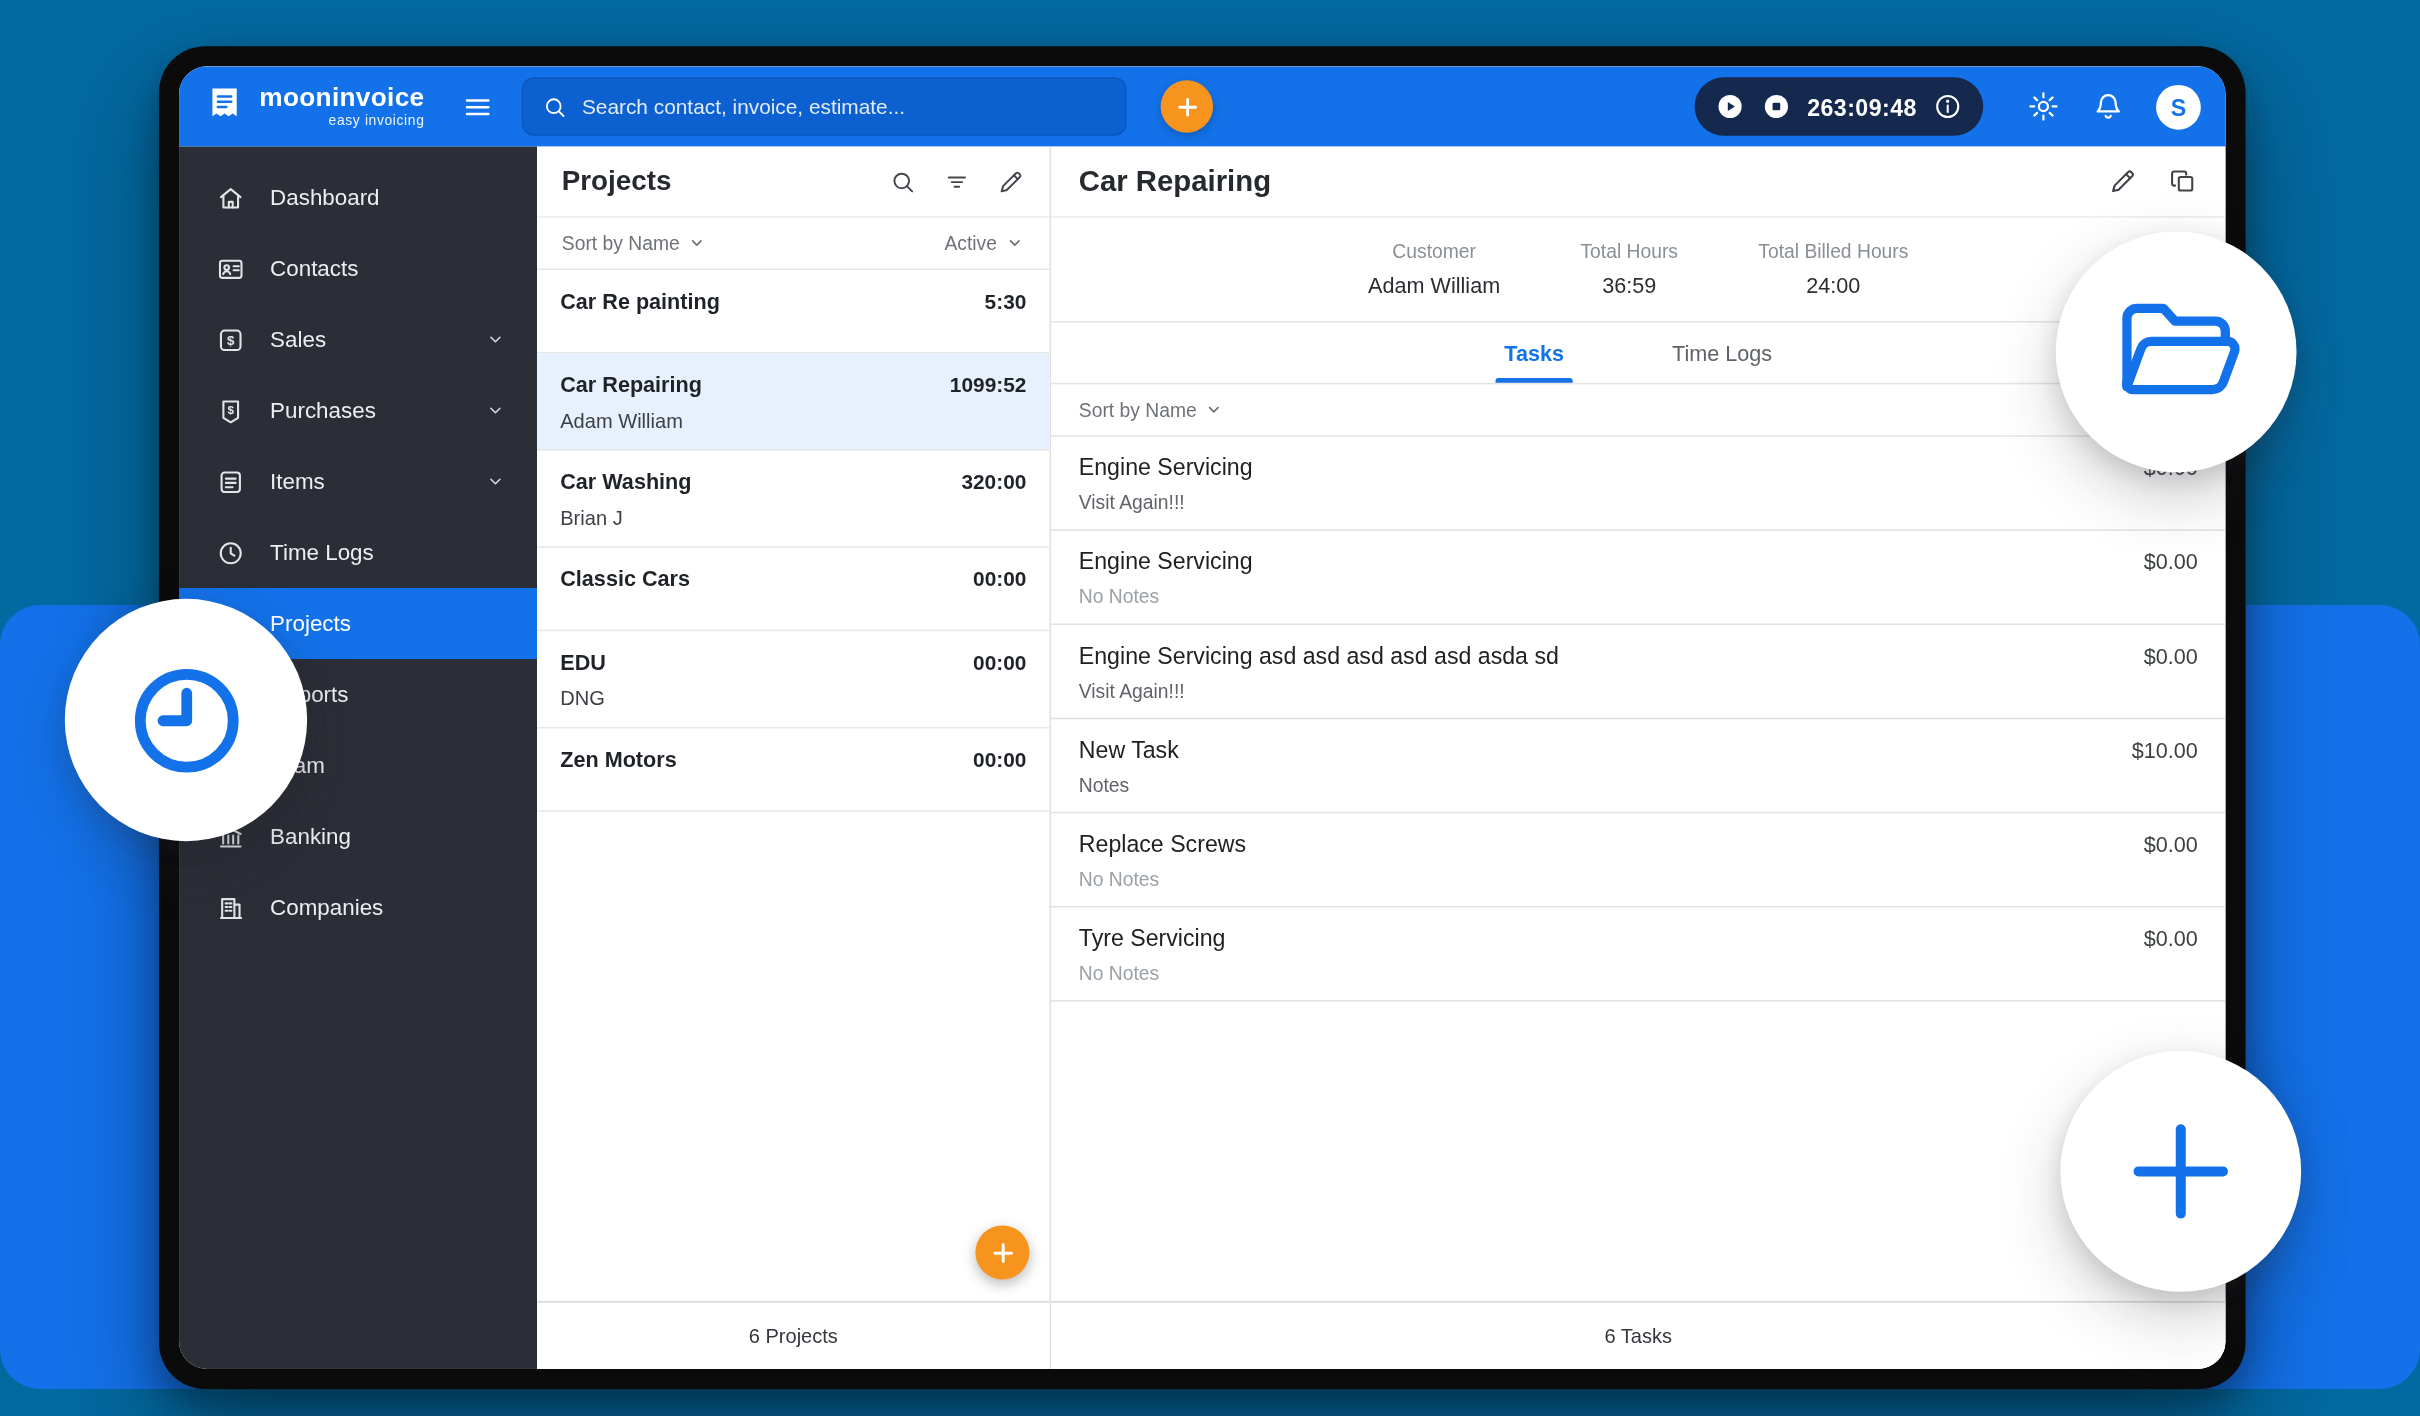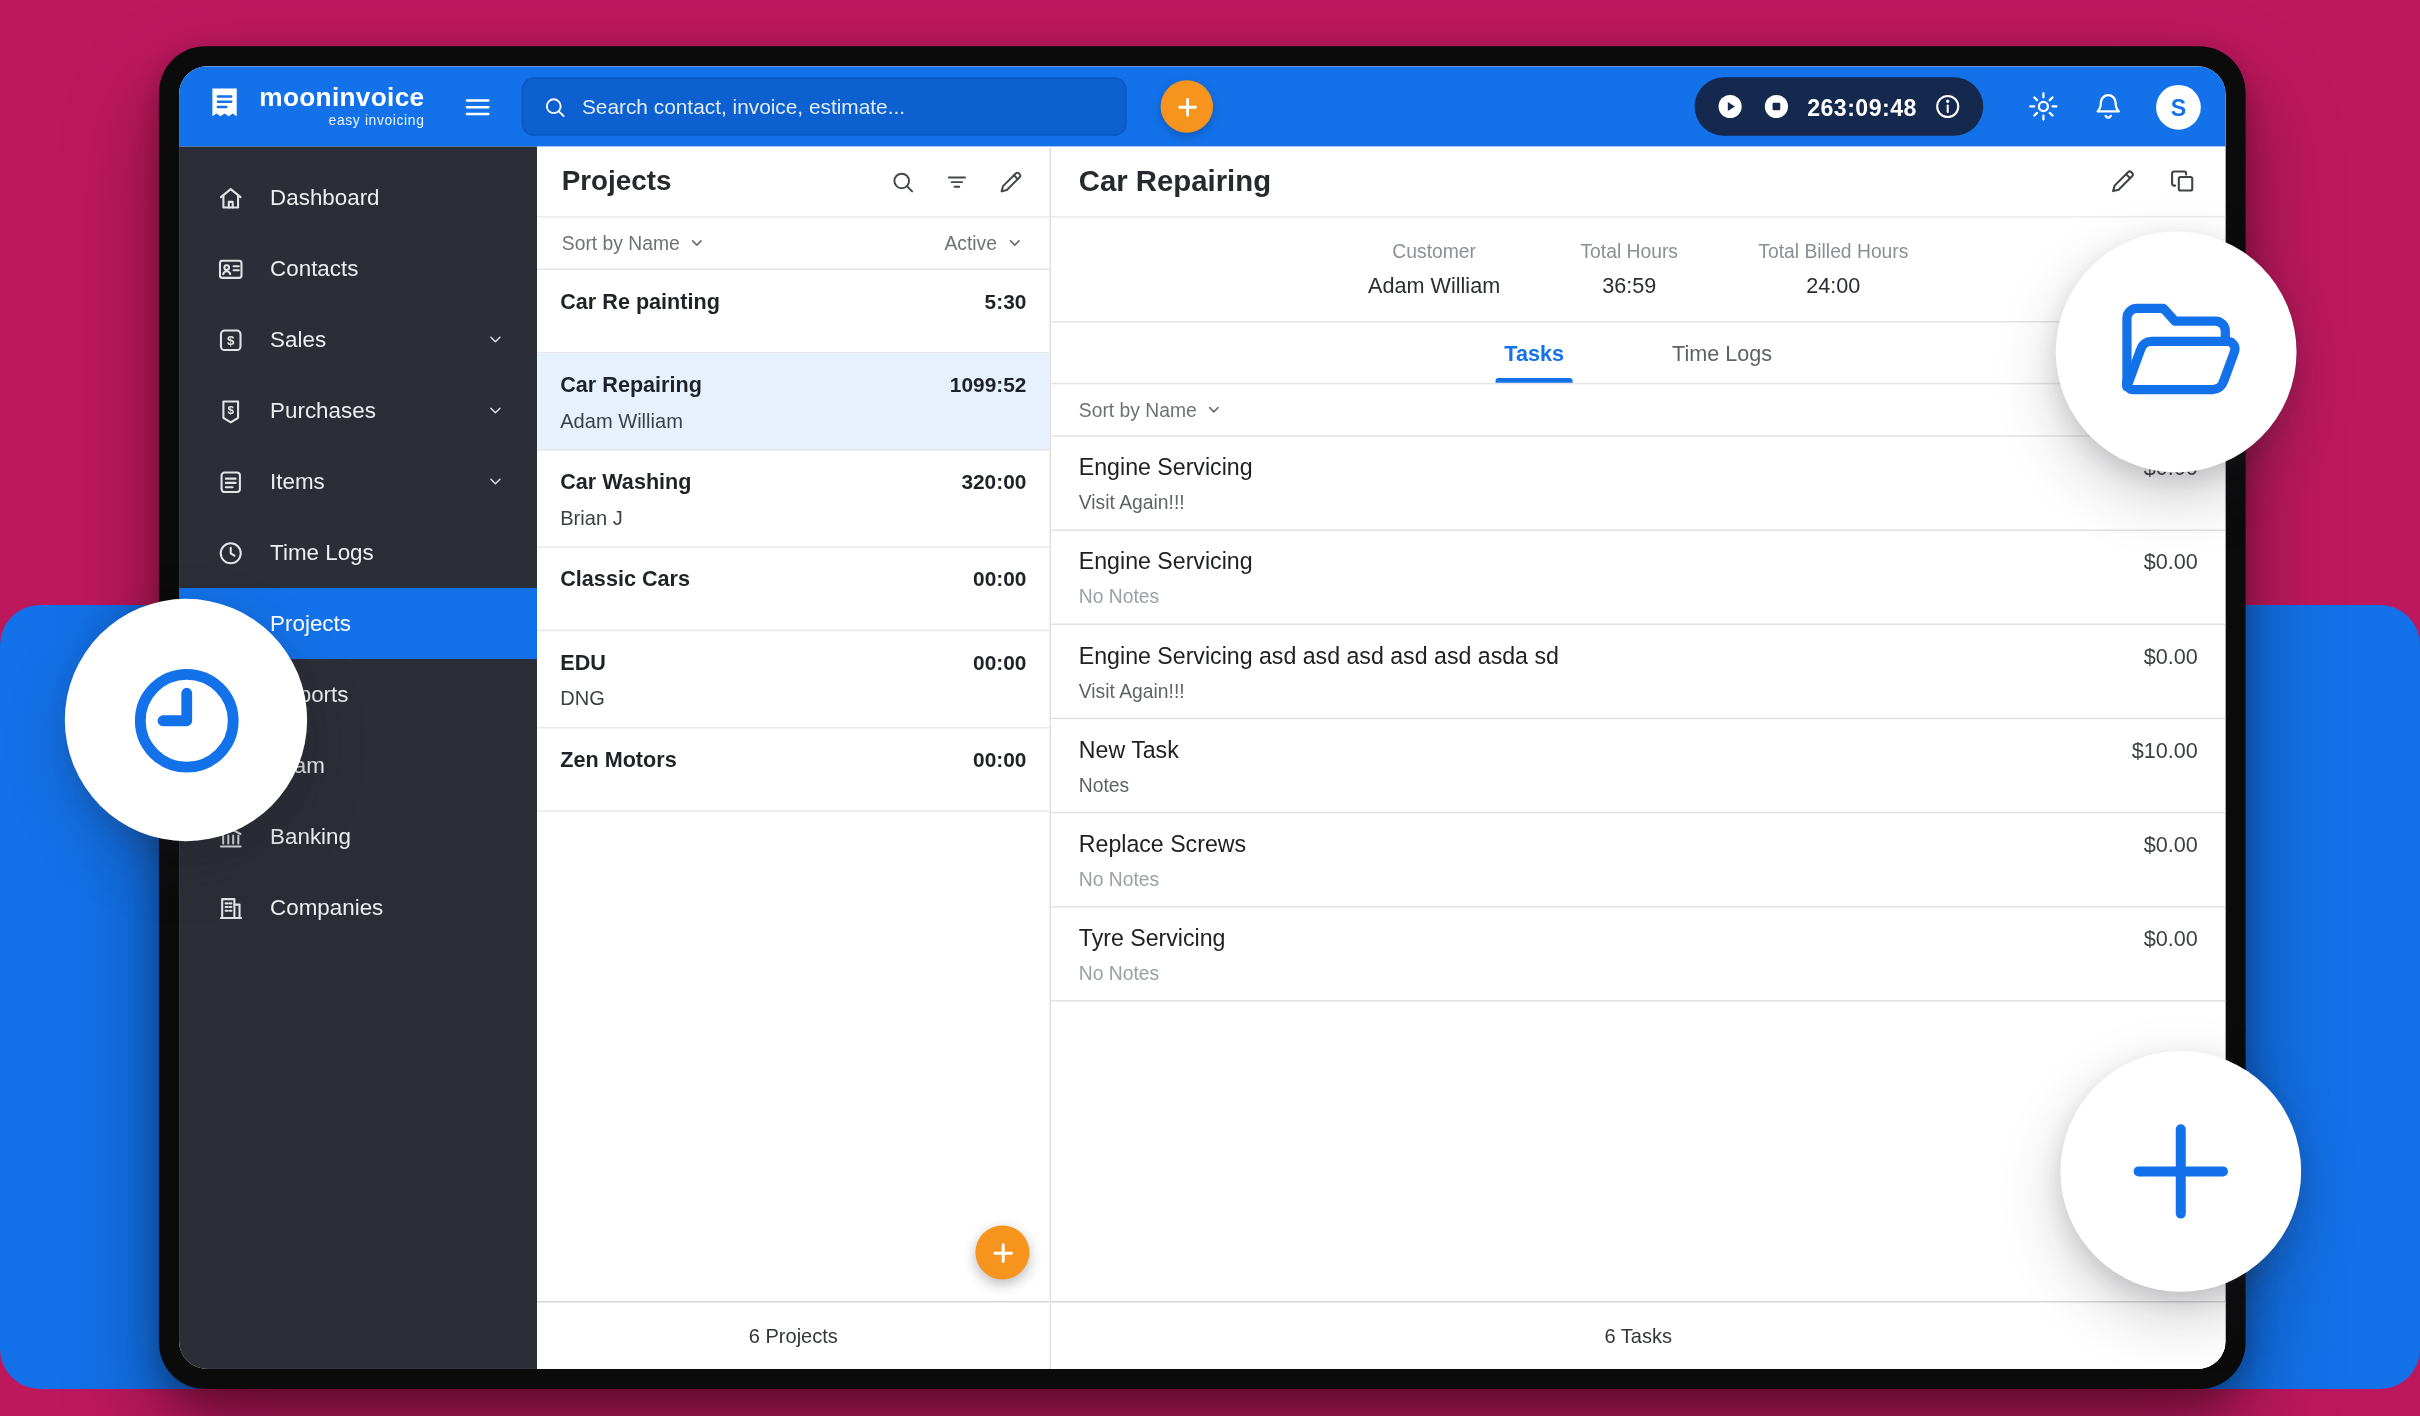--- a/index.html
+++ b/index.html
@@ -5,21 +5,21 @@
   :root{
     --accent:#1372EA;
     --orange:#F7941E;
     --sidebar:#2B2E36;
     --pill:#15294E;
     --selected:#E7F1FD;
   }
   *{margin:0;padding:0;box-sizing:border-box;}
   html,body{width:2420px;height:1416px;background:#ffffff;overflow:hidden;
     font-family:"Liberation Sans",sans-serif;}
-  .viewport{position:relative;width:2420px;height:1416px;overflow:hidden;background:#be185d;}
+  .viewport{position:relative;width:2420px;height:1416px;overflow:hidden;background:#0369a1;}
   .stage{position:absolute;left:0;top:0;width:1568px;height:917px;
     transform:scale(1.54336);transform-origin:0 0;}
 
   
   .blue-backdrop{position:absolute;left:0;top:392px;width:1568px;height:508px;
     background:var(--accent);border-radius:26px;z-index:0;}
 
   
   .window{position:absolute;left:103px;top:30px;width:1352px;height:870px;
     background:#0b0b0c;border-radius:30px;padding:13px;z-index:2;

